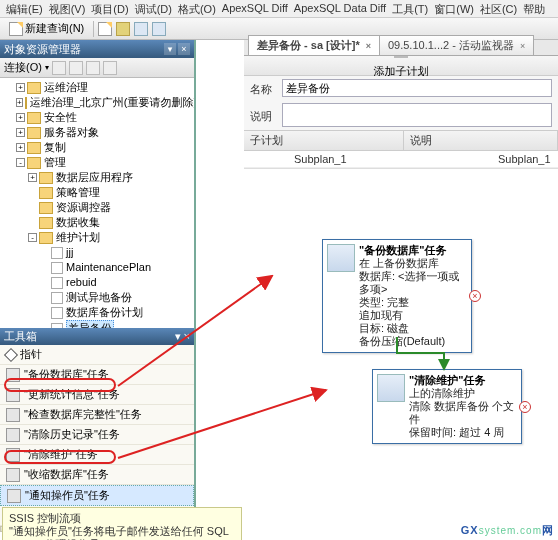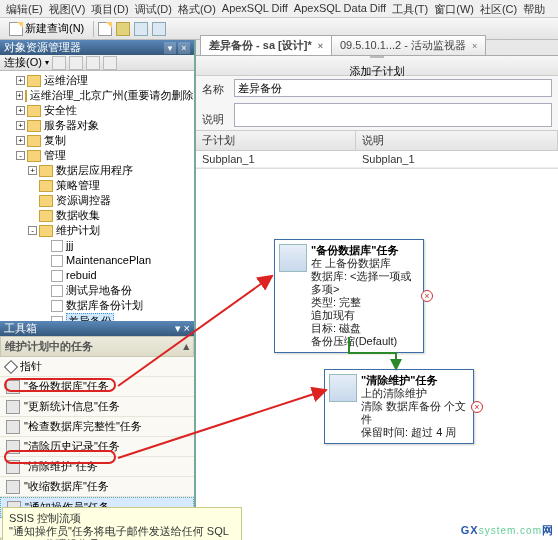--- a/index.html
+++ b/index.html
@@ -5,21 +5,21 @@
 * { margin: 0; padding: 0; box-sizing: border-box; font-family: "Microsoft YaHei", SimSun, Arial, sans-serif; font-size: 11px; }
 body { width: 558px; height: 540px; background: #fff; position: relative; overflow: hidden; }
 .topmenu { height: 18px; background: #f0f0f0; border-bottom: 1px solid #ccc; display: flex; gap: 6px; padding: 2px 6px; color: #333; }
 .topmenu span { cursor: default; }
 .toolbar { height: 22px; background: linear-gradient(#f8f8f8,#e4e4e4); border-bottom: 1px solid #bbb; display: flex; align-items: center; padding: 0 4px; gap: 4px; }
 .toolbar .btn { display: flex; align-items: center; gap: 2px; padding: 1px 4px; border: 1px solid transparent; }
 .icon { width: 14px; height: 14px; display: inline-block; }
 .ic-new { background: #fff; border: 1px solid #999; position: relative; }
 .ic-new::after { content: ""; position: absolute; right: -1px; top: -1px; border: 3px solid #fc6; border-left-color: transparent; border-bottom-color: transparent; }
 .split { width: 1px; height: 16px; background: #bbb; }
-.main { display: flex; height: calc(100% - 40px); }
+.main { display: flex; height: calc(100% - 40px); gap: 48px; }
 .leftcol { width: 196px; display: flex; flex-direction: column; border-right: 2px solid #7a9; }
 .panel-head { height: 18px; background: linear-gradient(#5a87b8,#35597d); color: #fff; display: flex; align-items: center; justify-content: space-between; padding: 0 4px; }
 .panel-head .xbtns { display: flex; gap: 2px; }
 .panel-head .xbtn { width: 12px; height: 12px; background: rgba(255,255,255,.2); display: flex; align-items: center; justify-content: center; font-size: 9px; cursor: default; }
 .objexp-bar { height: 20px; background: linear-gradient(#f4f4f4,#e0e0e0); border-bottom: 1px solid #bbb; display: flex; align-items: center; padding: 0 4px; gap: 3px; }
 .objexp-bar .tiny { width: 14px; height: 14px; background: #eee; border: 1px solid #bbb; }
 .tree { flex: 0 0 auto; background: #fff; overflow: hidden; padding: 2px 0 2px 4px; line-height: 15px; position: relative; height: 250px; }
 .tree .node { display: flex; align-items: center; white-space: nowrap; }
 .tree .tw { width: 9px; height: 9px; border: 1px solid #888; margin-right: 2px; display: inline-flex; align-items: center; justify-content: center; font-size: 8px; line-height: 7px; background: #fff; cursor: default; }
 .tree .fic { width: 14px; height: 12px; background: #f7d47a; border: 1px solid #c9a33a; margin-right: 3px; display: inline-block; }
@@ -36,28 +36,28 @@
 .circ1 { left: 4px; top: 378px; width: 112px; height: 14px; border-radius: 8px; }
 .circ2 { left: 4px; top: 450px; width: 112px; height: 14px; border-radius: 8px; }
 .tooltip { position: absolute; left: 2px; top: 507px; width: 240px; background: #ffffe1; border: 1px solid #c9c98a; padding: 4px 6px; color: #333; font-size: 10px; line-height: 13px; z-index: 5; }
 .rightcol { flex: 1; display: flex; flex-direction: column; background: #f4f4f4; }
 .tabstrip { height: 16px; background: #e8e8e8; display: flex; align-items: flex-end; border-bottom: 1px solid #aaa; padding-left: 4px; gap: 0; }
 .tab { padding: 2px 8px; border: 1px solid #aaa; background: linear-gradient(#fff,#e8e8e8); border-bottom: none; margin-right: -1px; color: #444; cursor: default; display: flex; align-items: center; gap: 4px; }
 .tab.active { background: #fff; font-weight: 700; }
 .tab .xsm { font-size: 9px; color: #777; margin-left: 2px; cursor: default; }
 .subbar { height: 20px; background: linear-gradient(#f6f6f6,#e6e6e6); border-bottom: 1px solid #ccc; display: flex; align-items: center; gap: 6px; padding: 0 4px; flex-direction: column; }
 .subbar .sicon { width: 14px; height: 14px; background: #eee; border: 1px solid #bbb; }
-.formrow { display: flex; align-items: flex-end; padding: 3px 6px; gap: 4px; background: #f6f6f6; }
+.formrow { display: flex; align-items: center; padding: 3px 6px; gap: 4px; background: #f6f6f6; }
 .formrow .lbl { width: 28px; color: #333; padding-top: 2px; }
 .formrow input { flex: 1; height: 18px; border: 1px solid #aab; padding: 0 3px; background: #fff; }
 .formrow textarea { flex: 1; height: 24px; border: 1px solid #aab; background: #fff; resize: none; }
 .gridhead { display: flex; background: linear-gradient(#f4f4f4,#e4e4e4); border-top: 1px solid #ccc; border-bottom: 1px solid #ccc; }
 .gridhead .gh { padding: 2px 6px; border-right: 1px solid #ccc; color: #333; }
 .gridrow { display: flex; background: #fff; border-bottom: 1px solid #eee; }
-.gridrow .gc { padding: 2px 6px; color: #333; }
+.gridrow .gc { padding: 2px 6px; color: #333; margin-left: 44px; }
 .gh1, .gc1 { width: 160px; } .gh2, .gc2 { flex: 1; }
 .canvas { flex: 1; background: #fff; position: relative; border-top: 1px solid #ddd; }
 .flowbox { position: absolute; background: #fff; border: 1px solid #3a6ea5; padding: 4px 6px 4px 4px; display: flex; gap: 4px; box-shadow: 1px 1px 2px rgba(0,0,0,.2); }
 .flowbox .fbic { width: 28px; height: 28px; background: linear-gradient(#e6eef8,#c8d8ec); border: 1px solid #9bb; flex-shrink:0; }
 .flowbox .fbtxt { color: #222; line-height: 13px; }
 .flowbox .fbtxt b { color: #000; }
 .flowbox .xdel { position: absolute; right: -10px; top: 50%; width: 12px; height: 12px; border: 1px solid #c33; color: #c33; font-size: 9px; display: flex; align-items: center; justify-content: center; background: #fff; transform: translateY(-50%); border-radius: 6px; cursor: default; }
 svg.overlay { position: absolute; left: 0; top: 0; pointer-events: none; }
 .watermark { position: absolute; right: 4px; bottom: 2px; font-size: 16px; font-weight: 700; color: #2a58a8; letter-spacing: 1px; }
 .watermark .thin { color: #6c9; font-weight: 400; }
@@ -198,24 +198,20 @@
       </div>
 
     <div class="toolbox-head">
       <span>工具箱</span>
       <span class="xbtns">
         <span class="xbtn">▾</span>
         <span class="xbtn">×</span>
       </span>
     </div>
     <div class="tasks">
-      <div class="task-section">
-        <span>维护计划中的任务</span>
-        <span>▴</span>
-      </div>
       <div class="task-item">
         <span class="pointer-ic"></span>
         <span>指针</span>
       </div>
       <div id="tasklist">
           <div class="task-item">
             <span class="ti"></span>
             <span>"备份数据库"任务</span>
           </div>
           <div class="task-item">

